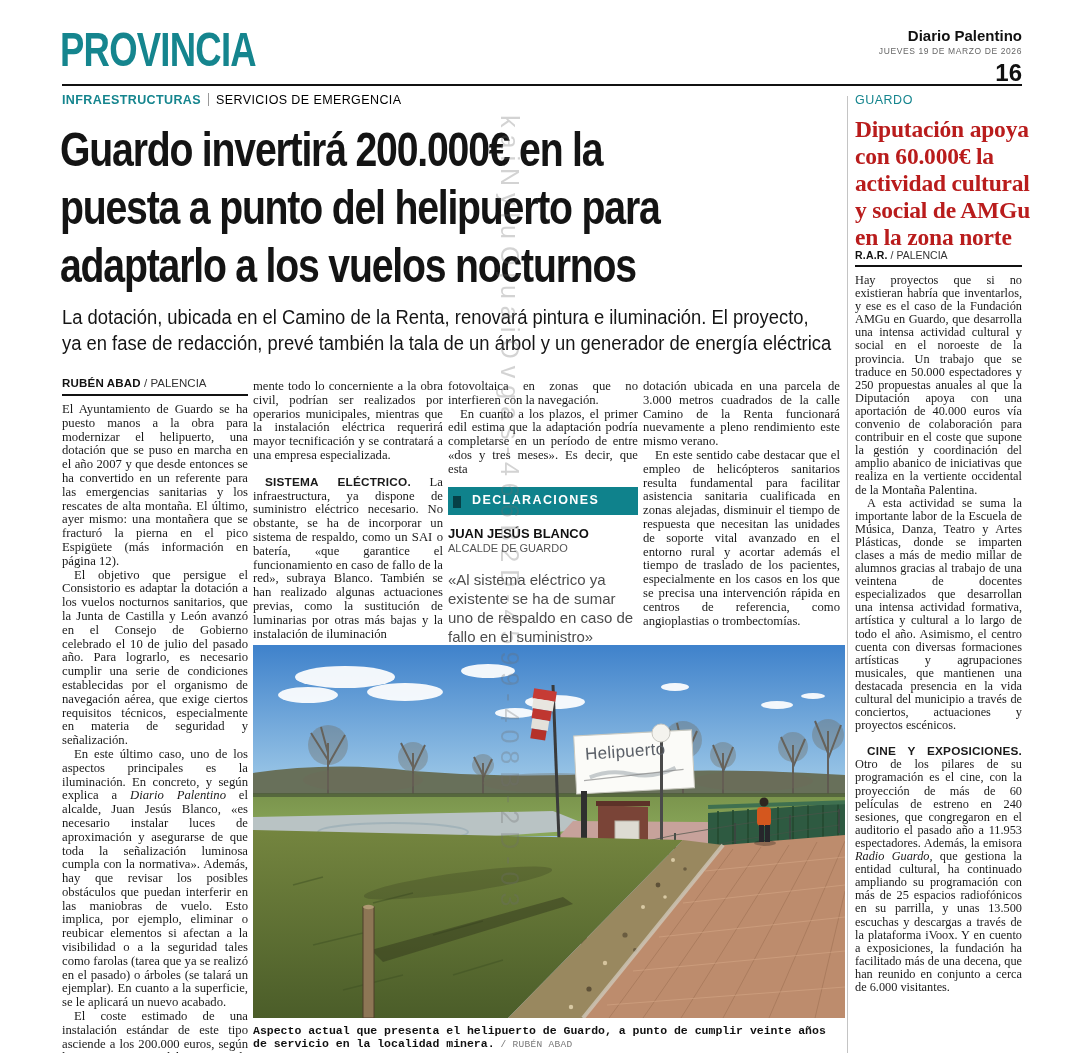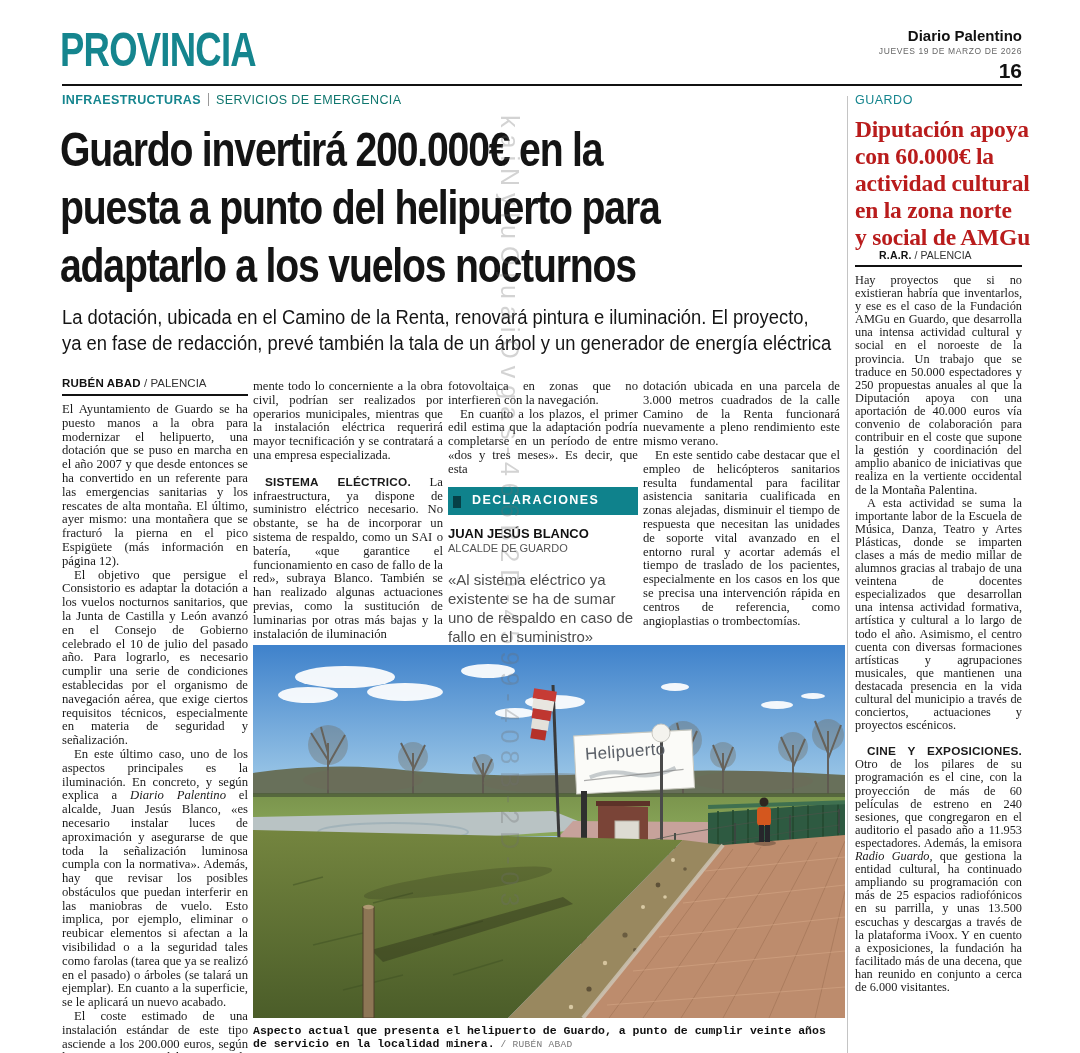--- a/index.html
+++ b/index.html
@@ -6,29 +6,29 @@
   .page{position:relative;width:1080px;height:1053px;background:#fff;overflow:hidden;
         font-family:"Liberation Serif",serif;color:#1a1a1a;}
 
   
   .section-title{position:absolute;left:60px;top:22px;font-family:"Liberation Sans",sans-serif;
     font-weight:700;font-size:48px;letter-spacing:-1px;color:#15858e;
     transform:scaleX(.76);transform-origin:left top;white-space:nowrap;}
   .mast-right{position:absolute;right:58px;top:27px;text-align:right;font-family:"Liberation Sans",sans-serif;}
   .paper-name{font-size:15px;font-weight:700;color:#111;}
   .paper-date{font-size:8.5px;color:#666;letter-spacing:.6px;margin-top:2px;}
-  .page-number{font-size:21px;font-weight:700;color:#111;margin-top:3px;}
+  .page-number{font-size:24px;font-weight:700;color:#111;margin-top:3px;}
   .mast-rule{position:absolute;left:62px;width:960px;top:84px;height:2px;background:#111;}
 
   
   .kicker{position:absolute;left:62px;top:93px;font-family:"Liberation Sans",sans-serif;font-size:12.5px;
     display:flex;gap:7px;}
   .kicker .k1{color:#15858e;font-weight:700;letter-spacing:.4px;}
   .kicker .ksep{width:1px;height:13px;background:#999;display:inline-block;}
-  .kicker .k2{color:#0f766e;letter-spacing:.4px;}
+  .kicker .k2{color:#000000;letter-spacing:.4px;}
   .sb-kicker{position:absolute;left:855px;top:93px;font-family:"Liberation Sans",sans-serif;
     font-size:12.5px;font-weight:400;color:#15858e;letter-spacing:.5px;}
 
   
   .headline{position:absolute;left:60px;top:120px;width:980px;font-family:"Liberation Sans",sans-serif;
     font-weight:700;font-size:49px;line-height:58px;letter-spacing:-1.5px;color:#141414;
     transform:scaleX(.8);transform-origin:left top;}
   .subhead{position:absolute;left:62px;top:304px;width:845px;font-family:"Liberation Sans",sans-serif;
     font-size:20px;line-height:26px;color:#151515;transform:scaleX(.92);transform-origin:left top;}
 
@@ -67,21 +67,21 @@
   .sign-label{position:absolute;left:332px;top:96px;width:110px;transform:rotate(-4deg);
     font-family:"Liberation Sans",sans-serif;font-size:17px;color:#5b6068;letter-spacing:.3px;}
   .caption{position:absolute;left:253px;top:1024px;width:575px;font-family:Liberation Mono, monospace;
     font-size:11.5px;color:#111;font-weight:700;}
   .caption .credit{font-weight:400;font-size:9.5px;color:#777;letter-spacing:.3px;}
 
   
   .v-divider{position:absolute;left:847px;top:96px;width:1px;height:957px;background:#c4c4c4;}
   .sb-headline{position:absolute;left:855px;top:116px;width:175px;font-family:"Liberation Serif",serif;
     font-weight:700;font-size:23.5px;line-height:27px;color:#b91c1c;letter-spacing:-.2px;}
-  .byline-sb{position:absolute;left:855px;top:249px;font-size:10.5px;margin-left:24px;}
+  .byline-sb{position:absolute;left:855px;top:249px;font-size:10.5px;}
   .byline-rule-sb{position:absolute;left:855px;top:265px;width:167px;height:2px;background:#111;}
   #sbcol{left:855px;top:274px;width:167px;height:779px;font-size:12.3px;line-height:13.1px;}
 
   
   .watermark{position:absolute;left:495px;top:115px;height:940px;z-index:50;pointer-events:none;
     writing-mode:vertical-rl;text-orientation:sideways;font-family:"Liberation Sans",sans-serif;
     font-size:25px;letter-spacing:7px;color:rgba(110,110,110,.30);white-space:nowrap;}
 </style>
 </head>
 <body>
@@ -323,22 +323,22 @@
 
   <div class="caption">
     <span>Aspecto actual que presenta el helipuerto de Guardo, a punto de cumplir veinte años de servicio en la localidad minera.</span><span class="credit"> / RUBÉN ABAD</span>
   </div>
 
   <div class="v-divider"></div>
   <div class="sb-headline">
       <div>Diputación apoya</div>
       <div>con 60.000€  la</div>
       <div>actividad cultural</div>
+      <div>y social de AMGu</div>
       <div>en la zona norte</div>
-      <div>y social de AMGu</div>
     </div>
   <div class="byline byline-sb">
     <b>R.A.R.</b><span> / PALENCIA</span>
   </div>
   <div class="byline-rule-sb"></div>
   <div id="sbcol" class="bodycol">
       <p>Hay proyectos que si no existieran habría que inventarlos, y ese es el caso de la Fundación AMGu en Guardo, que desarrolla una intensa actividad cultural y social en el noroeste de la provincia. Un trabajo que se traduce en 50.000 espectadores y 250 propuestas anuales al que la Diputación apoya con una aportación de 40.000 euros vía convenio de colaboración para contribuir en el coste que supone la gestión y coordinación del amplio abanico de iniciativas que realiza en la vertiente occidental de la Montaña Palentina.</p>
       <p>A esta actividad se suma la importante labor de la Escuela de Música, Danza, Teatro y Artes Plásticas, donde se imparten clases a más de medio millar de alumnos gracias al trabajo de una veintena de docentes especializados que desarrollan una intensa actividad formativa, artística y cultural a lo largo de todo el año. Asimismo, el centro cuenta con diversas formaciones artísticas y agrupaciones musicales, que mantienen una destacada presencia en la vida cultural del municipio a través de conciertos, actuaciones y proyectos escénicos.</p>
       <p class="has-lead"><span class="lead-in">CINE Y EXPOSICIONES.</span> Otro de los pilares de su programación es el cine, con la proyección de más de 60 películas de estreno en 240 sesiones, que congregaron en el auditorio el pasado año a 11.953 espectadores. Además, la emisora <i>Radio Guardo,</i> que gestiona la entidad cultural, ha continuado ampliando su programación con más de 25 espacios radiofónicos en su parrilla, y unas 13.500 escuchas y descargas a través de la plataforma iVoox. Y en cuento a exposiciones, la fundación ha facilitado más de una decena, que han reunido en conjunto a cerca de 6.000 visitantes.</p>
     </div>

